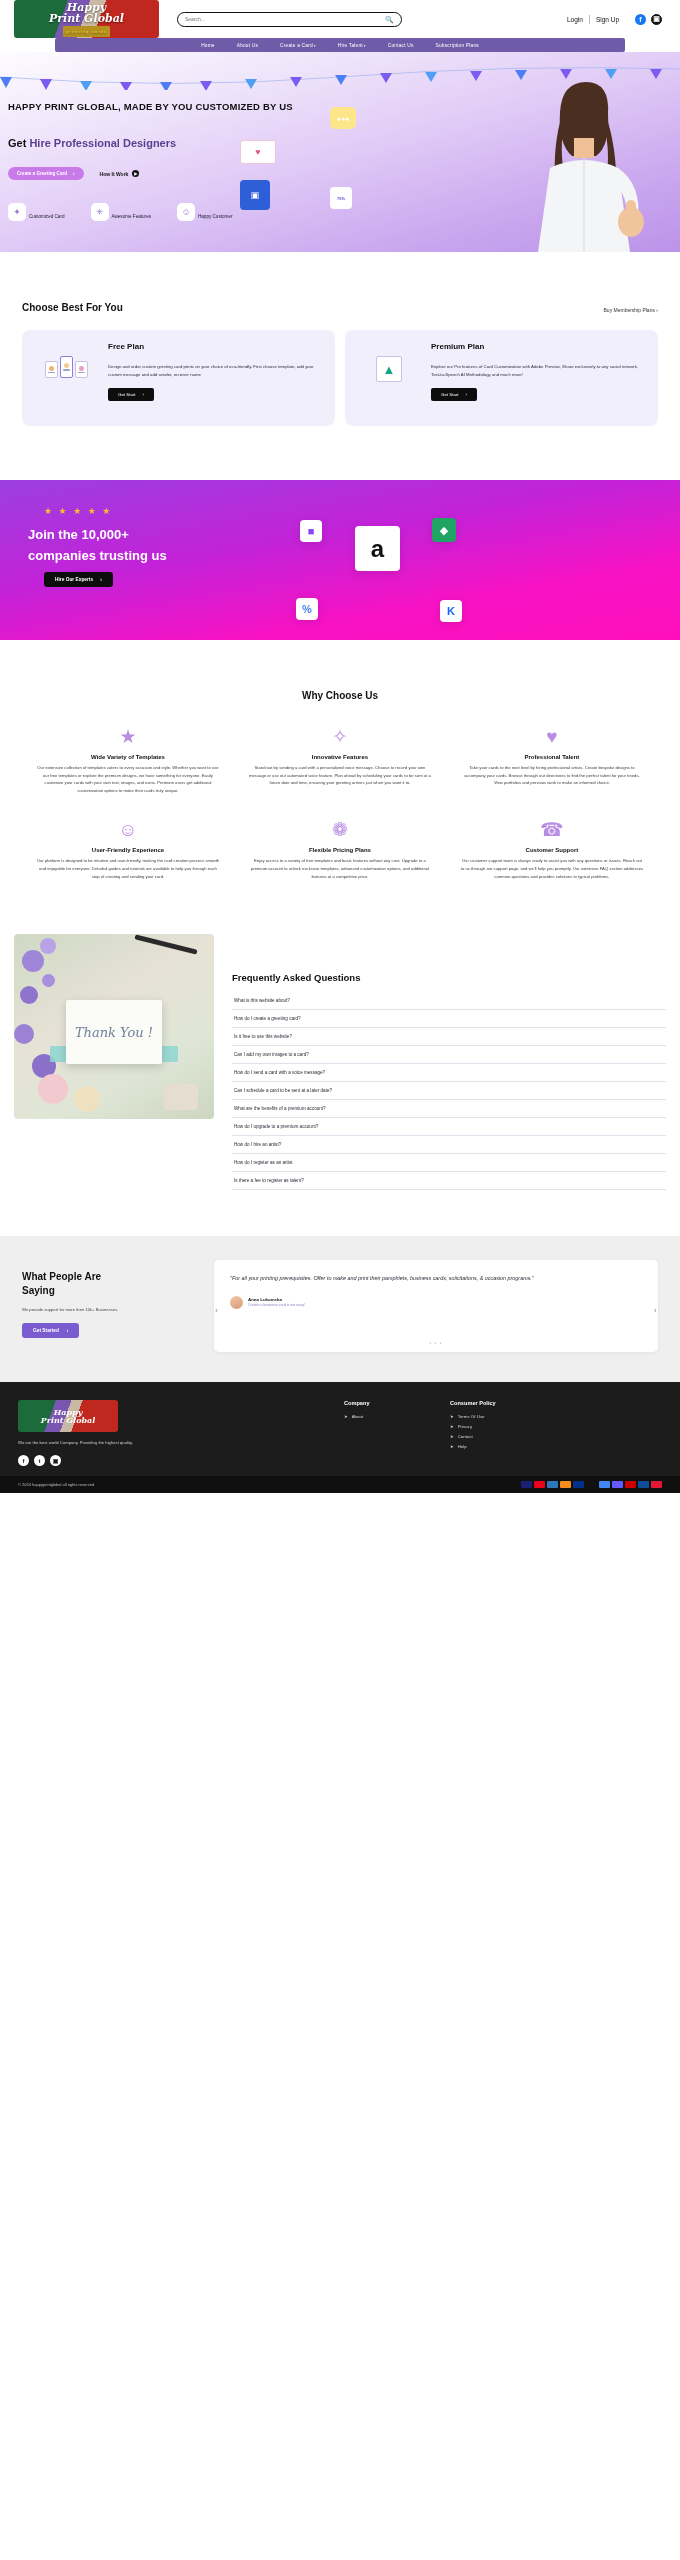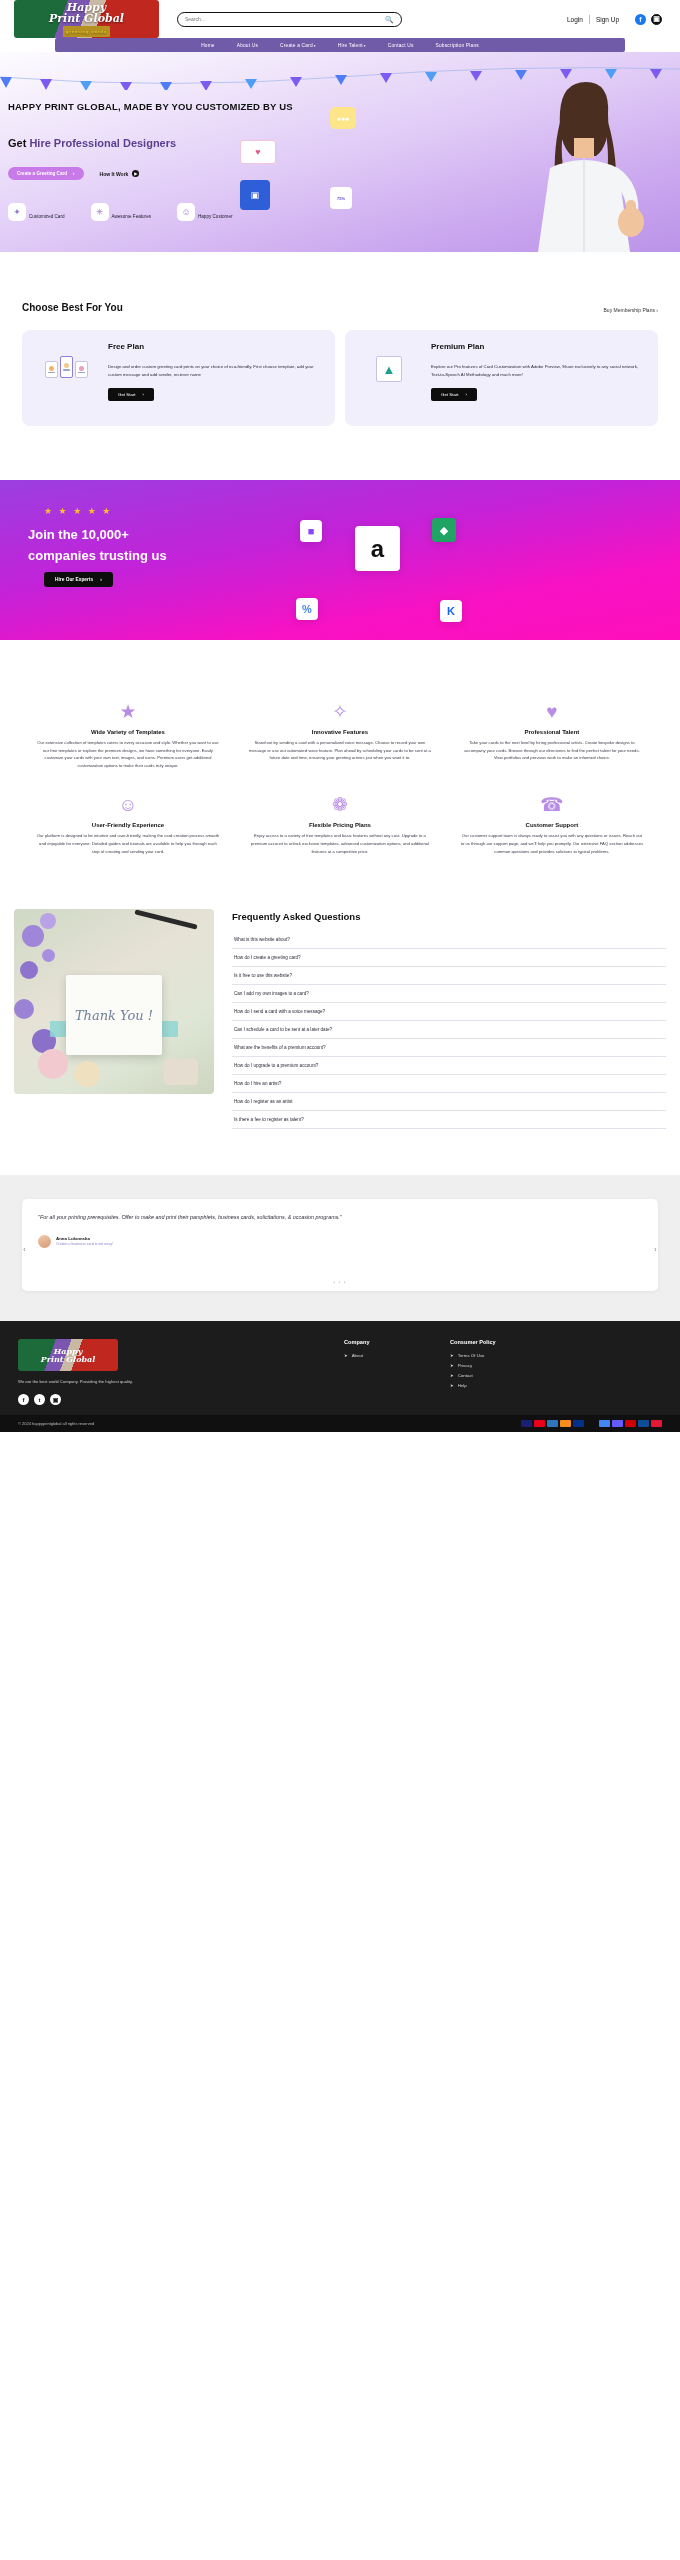--- a/index.html
+++ b/index.html
@@ -177,28 +177,28 @@
   .why-h { font-size:6px; font-weight:600; margin-top:3px; color:#111; }
   .why-p { font-size:4.2px; line-height:7.6px; color:#3a3a46; margin-top:4px; }
 
   
   .faq-sec { margin-top:40px; display:flex; gap:18px; padding:0 14px; }
   .faq-img {
     width:200px; height:185px; border-radius:4px; flex:0 0 200px; position:relative; overflow:hidden;
     background:linear-gradient(150deg,#cfd9c5 0%,#e6e2d6 40%,#dfe6d6 70%,#cdd6c0 100%);
   }
   .faq-img .card-ty {
-    position:absolute; left:52px; top:66px; width:96px; height:80px; background:#fbfbf8;
+    position:absolute; left:52px; top:66px; width:96px; height:64px; background:#fbfbf8;
     border-radius:2px; box-shadow:0 3px 10px rgba(0,0,0,.17);
     display:flex; align-items:center; justify-content:center;
     font-family:"DejaVu Serif",serif; font-style:italic; color:#6f7f9c; font-size:13px;
   }
   .faq-img .ribbon { position:absolute; left:36px; top:112px; width:128px; height:16px; background:#8fd6d2; opacity:.85; border-radius:1px; }
   .faq-img .flower { position:absolute; border-radius:50%; }
-  .faq-right { flex:1; padding-top:2px; }
+  .faq-right { flex:1; padding-top:2px;margin-top:36px; }
   .faq-title { font-size:9.5px; font-weight:bold; margin-bottom:9px; }
   .faq-item {
     font-size:4.6px; color:#2b2b38; padding:6px 2px; border-bottom:.5px solid #e2e2ec;
   }
 
   
   .testi { margin-top:46px; background:#efefef; padding:24px 22px 30px; display:flex; gap:22px; align-items:flex-start; }
   .testi-left { width:170px; padding-top:10px; }
   .testi-h { font-size:10px; font-weight:bold; line-height:14px; color:#111; }
   .testi-p { font-size:4.2px; color:#444; margin-top:8px; line-height:7px; }
@@ -444,20 +444,21 @@
     </div>
     <div class="brand-tile" style="left:296px; top:118px; width:22px; height:22px;">
       <span style="color:#4285f4; font-size:11px; font-weight:bold;">%</span>
     </div>
     <div class="brand-tile" style="left:440px; top:120px; width:22px; height:22px;">
       <span style="color:#1464f6; font-size:11px; font-weight:bold;">K</span>
     </div>
   </div>
 
   <div class="section why">
+    <div class="why-title">Why Choose Us</div>
     <div class="why-grid">
 
       <div class="why-cell">
         <div class="why-ico">★</div>
         <div class="why-h">Wide Variety of Templates</div>
         <div class="why-p">Our extensive collection of templates caters to every occasion and style. Whether you want to use our free templates or explore the premium designs, we have something for everyone. Easily customize your cards with your own text, images, and icons. Premium users get additional customization options to make their cards truly unique.</div>
       </div>
       <div class="why-cell">
         <div class="why-ico">✧</div>
         <div class="why-h">Innovative Features</div>
@@ -513,20 +514,31 @@
       <div class="faq-item">Can I schedule a card to be sent at a later date?</div>
       <div class="faq-item">What are the benefits of a premium account?</div>
       <div class="faq-item">How do I upgrade to a premium account?</div>
       <div class="faq-item">How do I hire an artist?</div>
       <div class="faq-item">How do I register as an artist</div>
       <div class="faq-item">Is there a fee to register as talent?</div>
     </div>
   </div>
 
   <div class="testi">
+    <div class="testi-left">
+      <div class="testi-h">
+        <div>What People Are</div>
+        <div>Saying</div>
+      </div>
+      <div class="testi-p">We provide support for more then 10k+ Businesses.</div>
+      <button class="btn-purple">
+        <span>Get Started</span>
+        <span>›</span>
+      </button>
+    </div>
 
     <div class="testi-card">
       <div class="arrowbtn" style="left:-2px;">‹</div>
       <div class="arrowbtn" style="right:-2px;">›</div>
       <div class="quote">"For all your printing prerequisites. Offer to make and print their pamphlets, business cards, solicitations, &amp; occasion programs."</div>
       <div class="testi-person">
         <div class="avatar"></div>
         <div>
           <div class="tp-name">Anna Lukomska</div>
           <div class="tp-role">Cretion a business card is not easy!</div>

